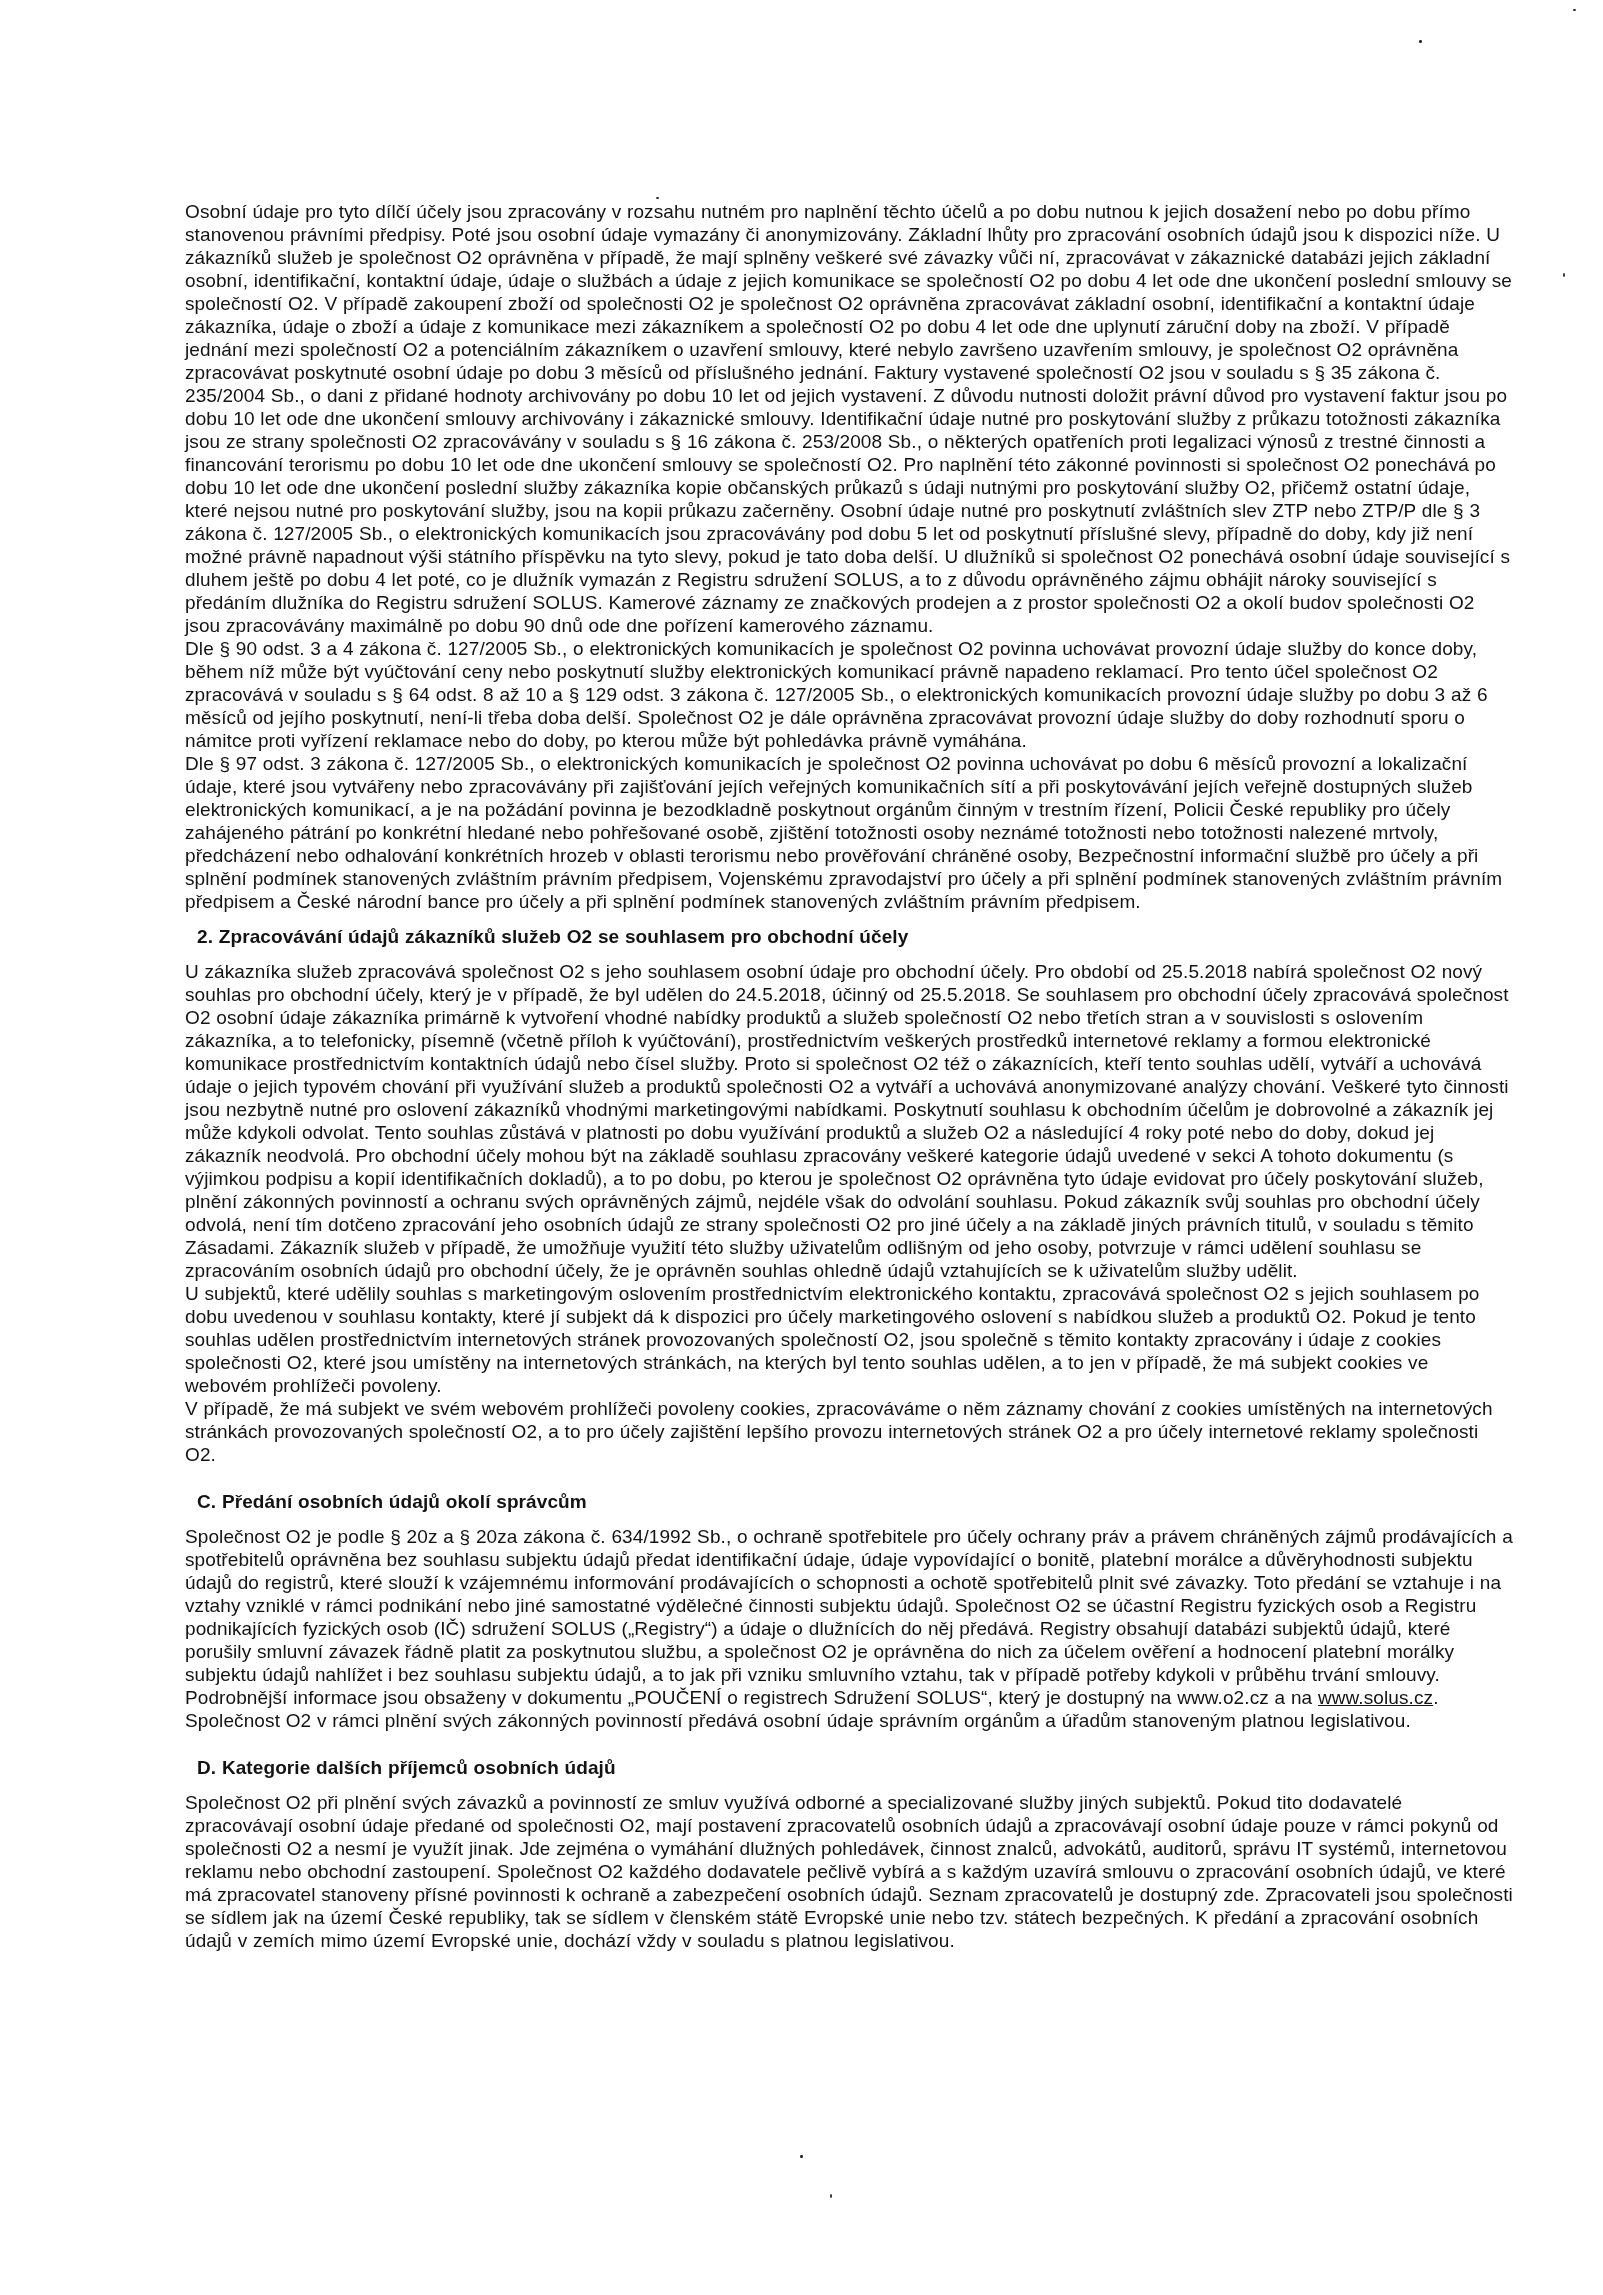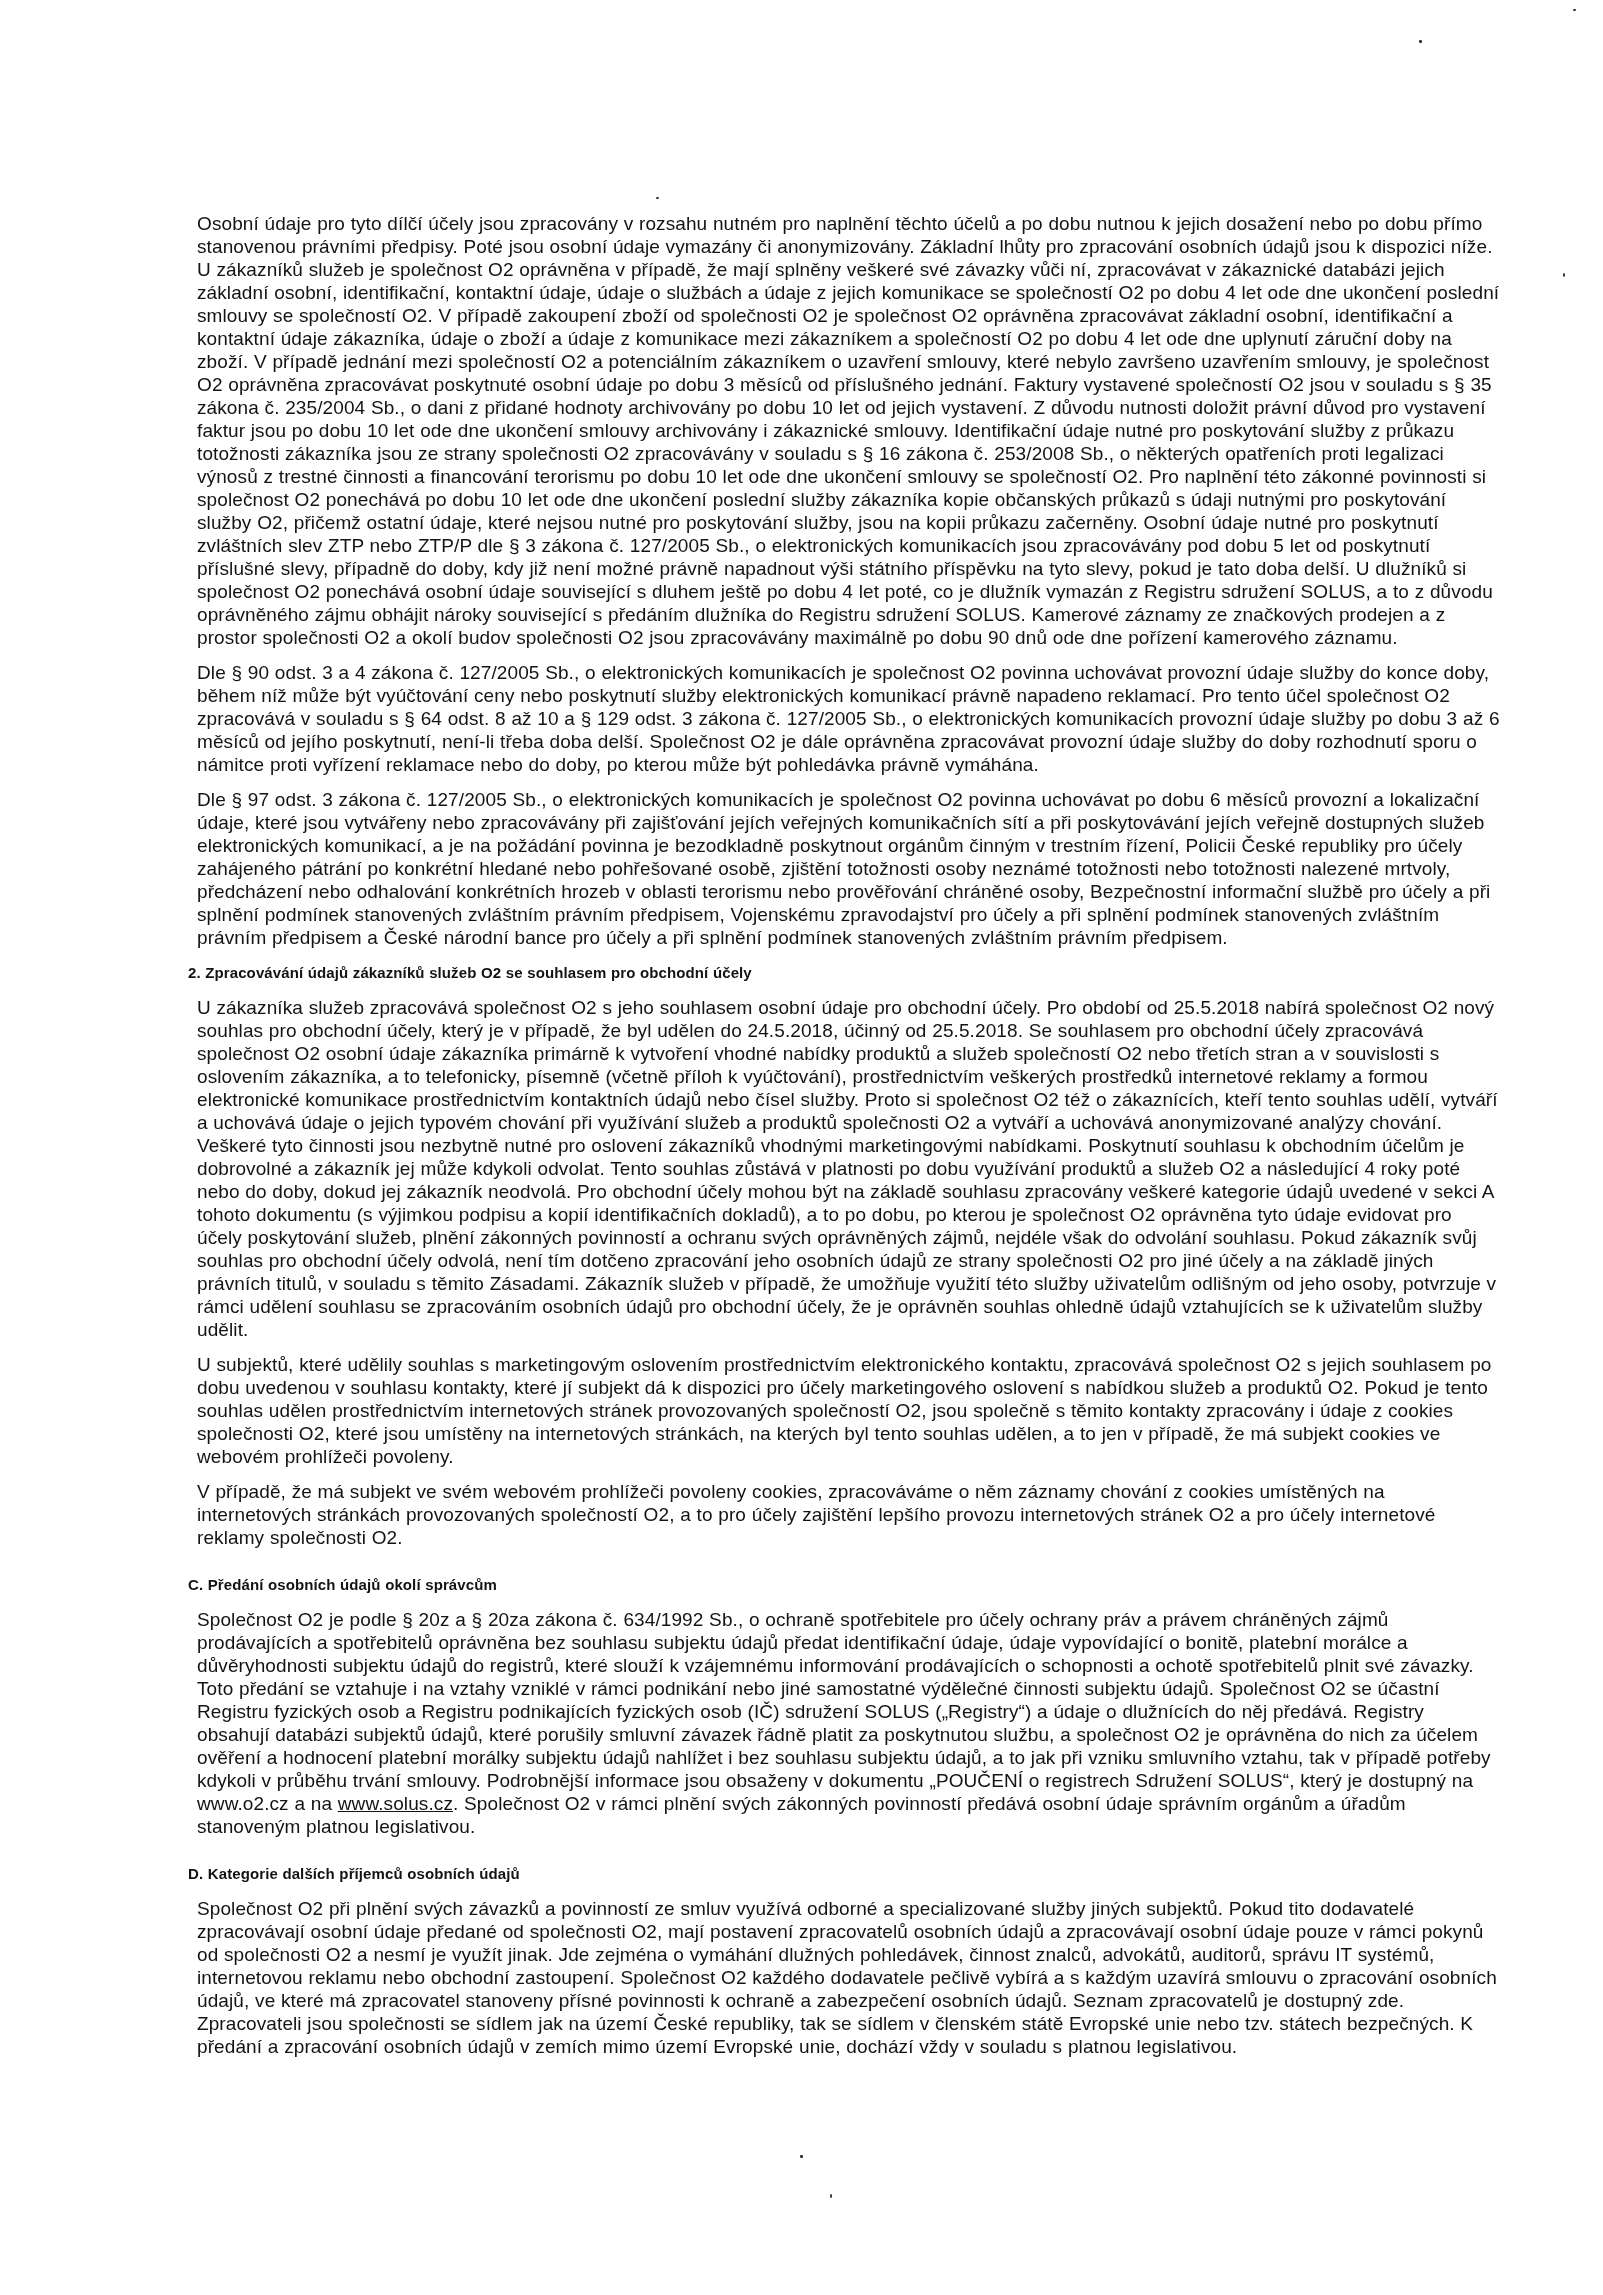--- a/index.html
+++ b/index.html
@@ -21,27 +21,27 @@
     left: 185px;
     top: 200px;
     width: 1328px;
     font-size: 19px;
     line-height: 23px;
     text-align: left;
     letter-spacing: 0.1px;
     word-spacing: 0.3px;
   }
   .content p {
-    margin: 12px;
+    margin: 0;
     padding: 0;
   }
   .content h2 {
-    margin: 3px;
+    margin: 12px;
     padding: 0;
-    font-size: 15px;
+    font-size: 19px;
     line-height: 23px;
     font-weight: 700;
   }
   .gap-before { margin-top: 24px !important; }
   .gap-before-lg { margin-top: 28px !important; }
   .doc-link {
     text-decoration: underline;
     color: inherit;
     cursor: pointer;
     text-align: center;

